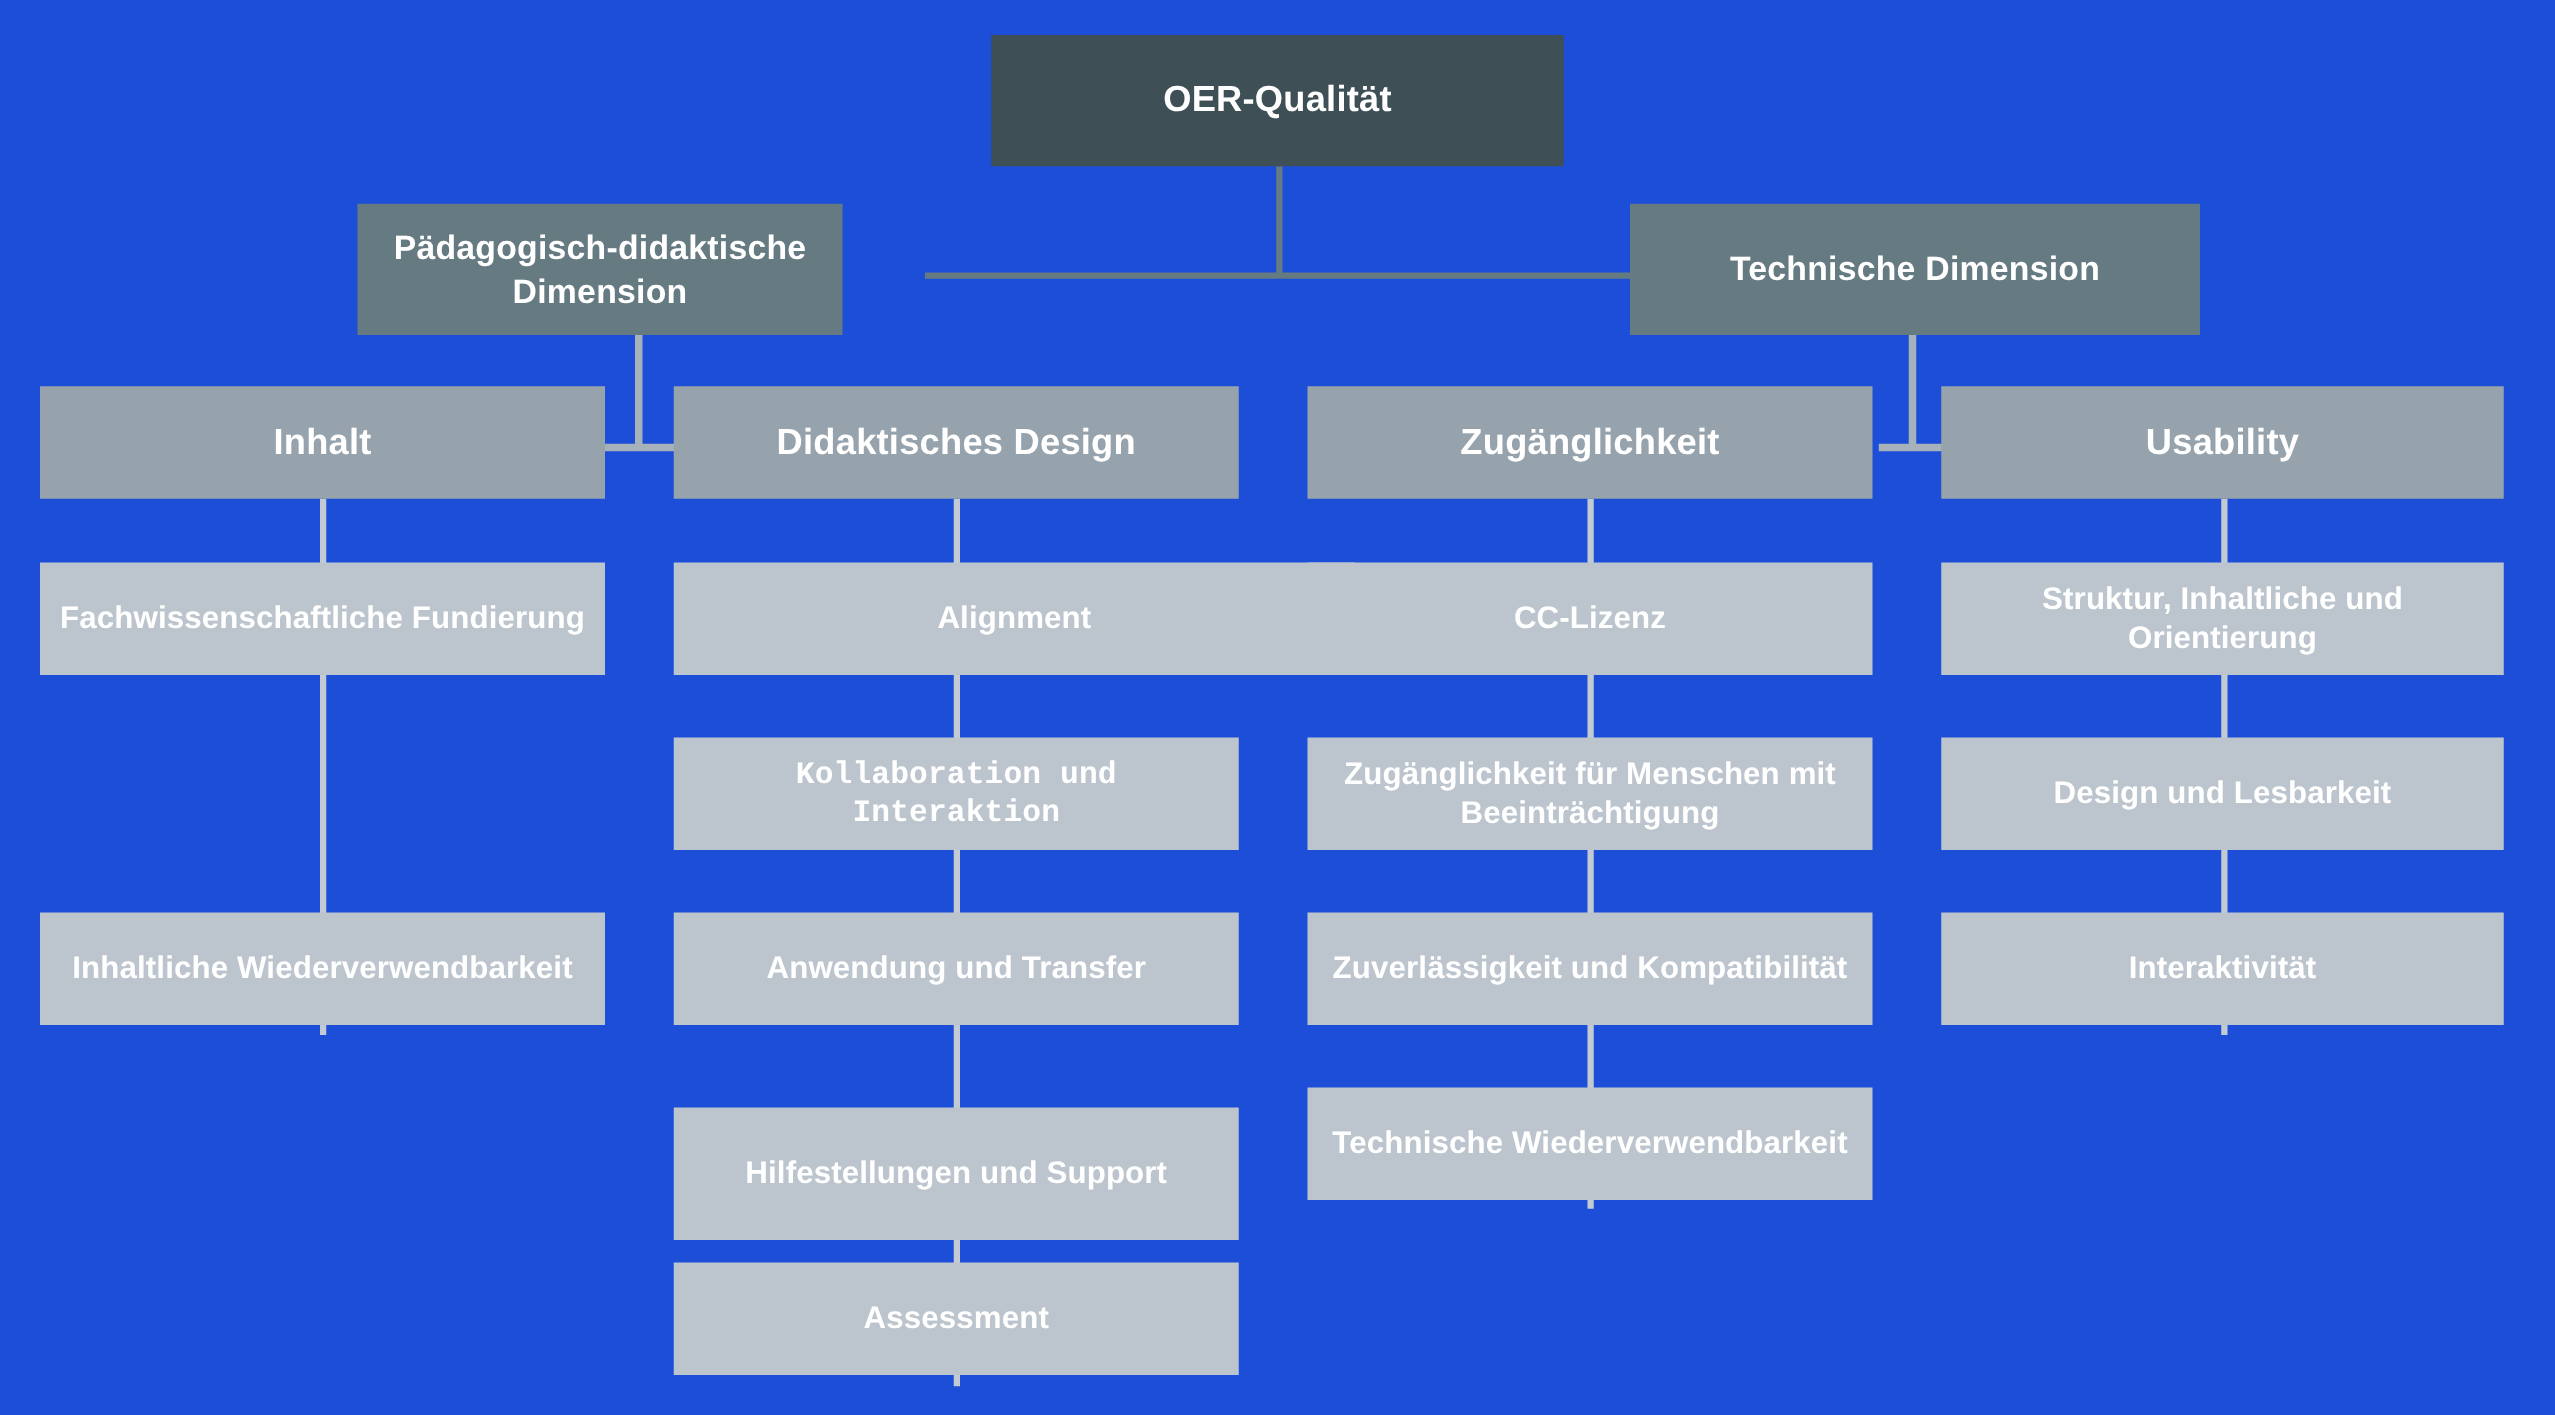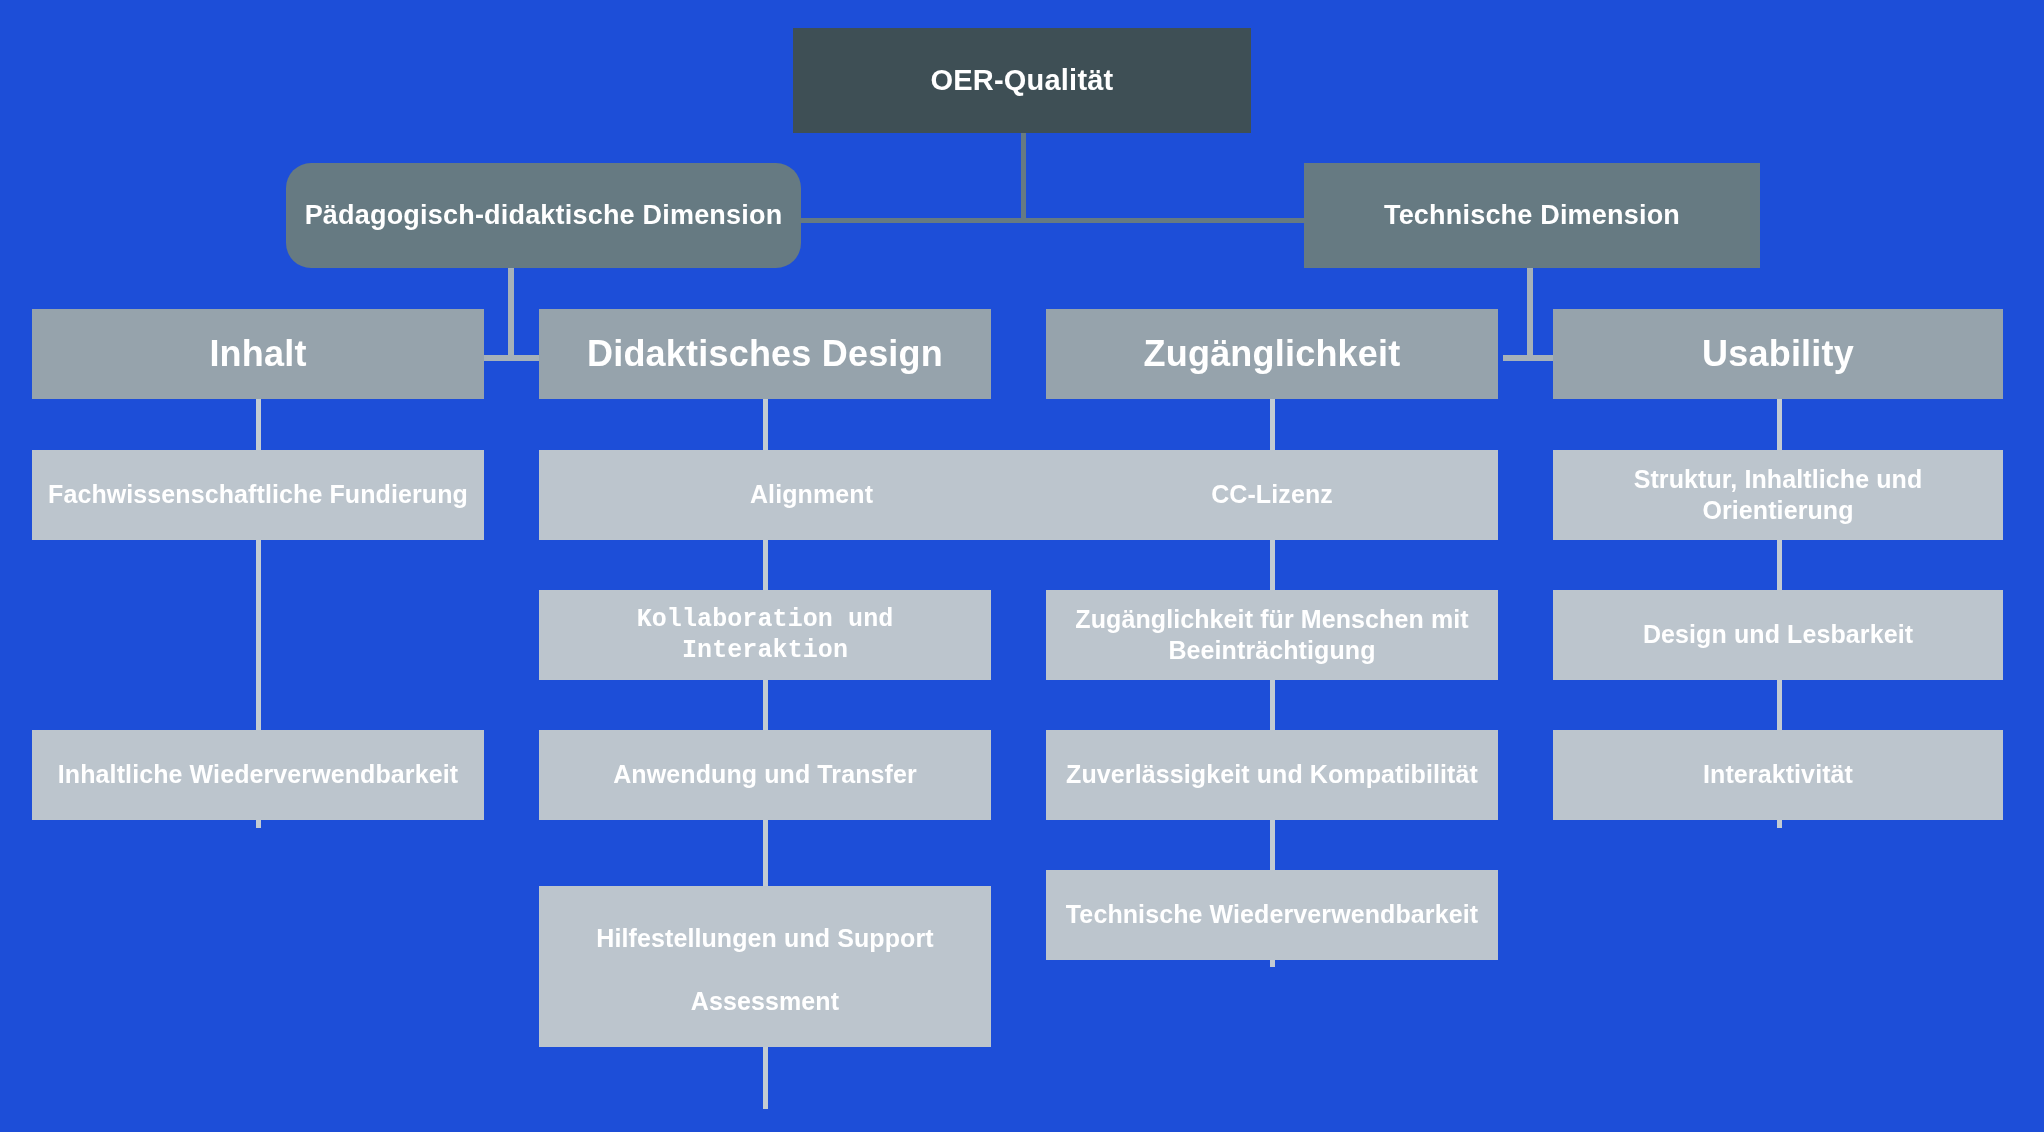--- a/index.html
+++ b/index.html
@@ -41,21 +41,21 @@
     font-size: 29px;
     letter-spacing: 0.2px;
   }
   .lvl-dim {
     background: #667a82;
     font-size: 27px;
     letter-spacing: 0.2px;
   }
   .lvl-cat {
     background: #96a3ac;
-    font-size: 36px;
+    font-size: 29px;
     letter-spacing: 0.2px;
   }
   .lvl-leaf {
     background: #bcc5cd;
     font-size: 25px;
     letter-spacing: 0.1px;
   }
 
   
   .conn {
@@ -88,21 +88,21 @@
   <div class="conn conn-light" style="left:763px; top:399px; width:5px; height:710px;"></div>
 
   <div class="conn conn-light" style="left:1270px; top:399px; width:5px; height:568px;"></div>
 
   <div class="conn conn-light" style="left:1777px; top:399px; width:5px; height:429px;"></div>
 
   <div class="node lvl-root" style="left:793px; top:28px; width:458px; height:105px;">
     <span class="label-wrap">OER-Qualität</span>
   </div>
 
-  <div class="node lvl-dim" style="left:286px; top:163px; width:515px; height:105px;border-radius:25px;">
+  <div class="node lvl-dim" style="left:286px; top:163px; width:388px; height:105px;">
     <span class="label-wrap">Pädagogisch-didaktische Dimension</span>
   </div>
 
   <div class="node lvl-dim" style="left:1304px; top:163px; width:456px; height:105px;">
     <span class="label-wrap">Technische Dimension</span>
   </div>
 
   <div class="node lvl-cat" style="left:32px; top:309px; width:452px; height:90px;">
     <span class="label-wrap">Inhalt</span>
   </div>
@@ -131,21 +131,21 @@
   </div>
   <div class="node lvl-leaf" style="left:539px; top:590px; width:452px; height:90px;font-family:Liberation Mono, monospace;">
     <span class="label-wrap">Kollaboration und Interaktion</span>
   </div>
   <div class="node lvl-leaf" style="left:539px; top:730px; width:452px; height:90px;">
     <span class="label-wrap">Anwendung und Transfer</span>
   </div>
   <div class="node lvl-leaf" style="left:539px; top:886px; width:452px; height:106px;">
     <span class="label-wrap">Hilfestellungen und Support</span>
   </div>
-  <div class="node lvl-leaf" style="left:539px; top:957px; width:452px; height:90px;">
+  <div class="node lvl-leaf" style="left:539px; top:1010px; width:452px; height:90px;">
     <span class="label-wrap">Assessment</span>
   </div>
 
   <div class="node lvl-leaf" style="left:1046px; top:450px; width:452px; height:90px;">
     <span class="label-wrap">CC-Lizenz</span>
   </div>
   <div class="node lvl-leaf" style="left:1046px; top:590px; width:452px; height:90px;">
     <span class="label-wrap">Zugänglichkeit für Menschen mit Beeinträchtigung</span>
   </div>
   <div class="node lvl-leaf" style="left:1046px; top:730px; width:452px; height:90px;">

